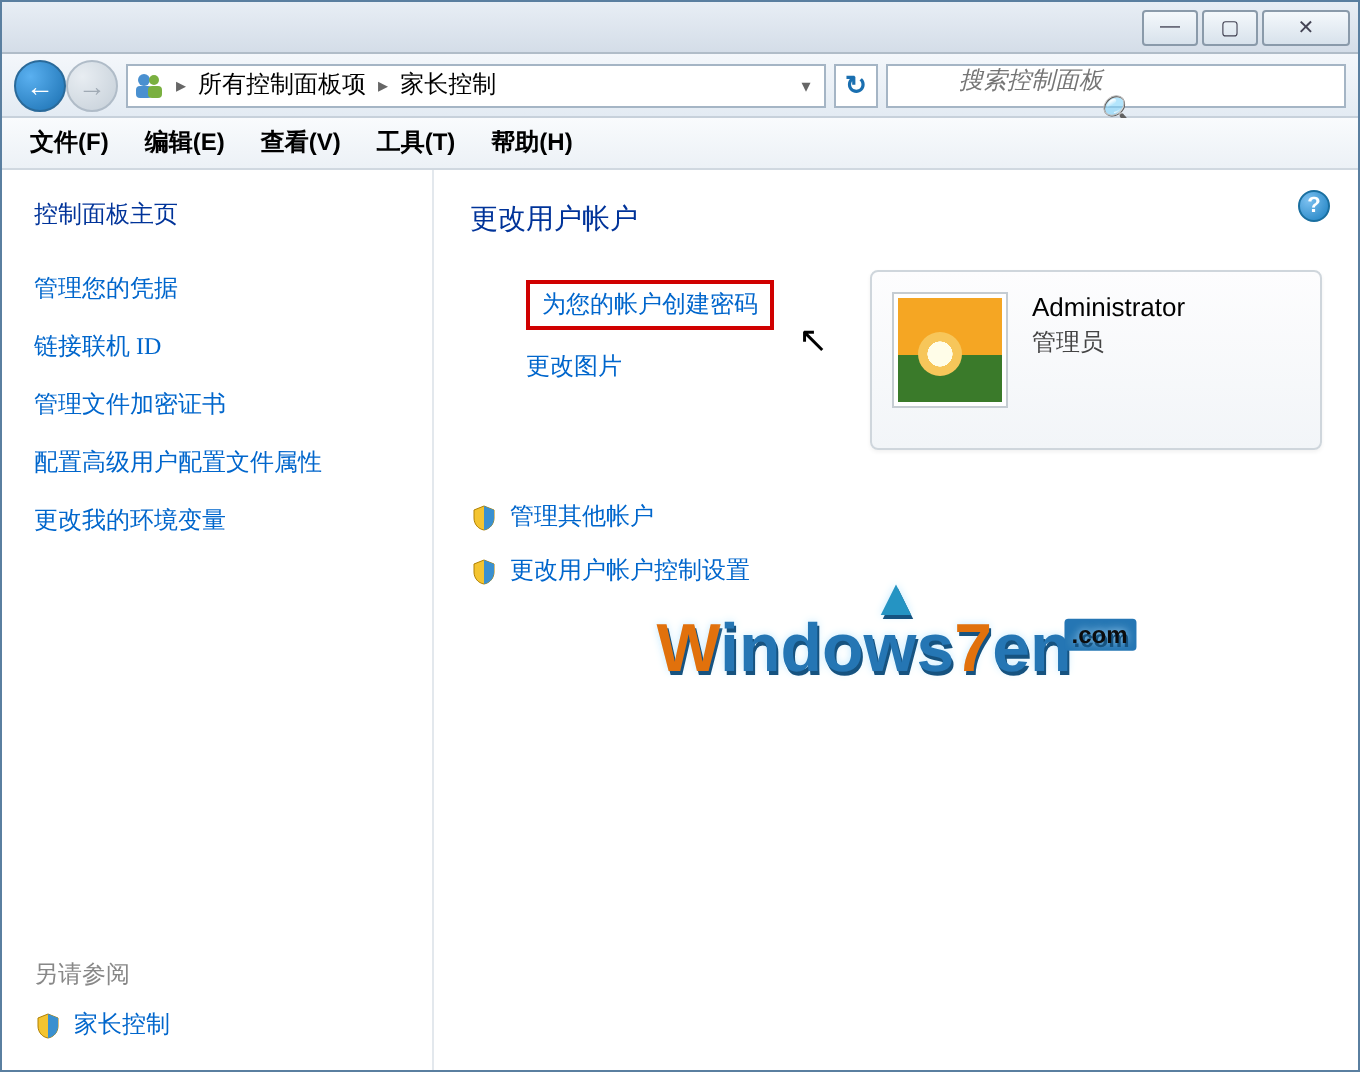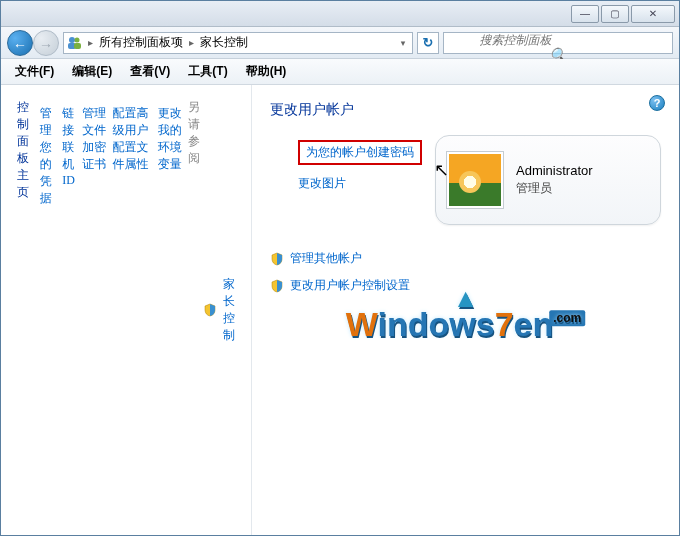--- a/index.html
+++ b/index.html
@@ -17,36 +17,36 @@
 .addrseg { color: #000; font-size: 12px; }
 .addrarrow { color: #666; font-size: 10px; padding: 0 2px; }
 .addrdrop { width: 14px; height: 16px; color: #666; font-size: 9px; display: flex; align-items: center; justify-content: center; }
 .refreshbtn { width: 22px; height: 22px; border: 1px solid #a5b5c5; background: #fff; display: flex; align-items: center; justify-content: center; color: #1a6fb0; font-size: 13px; font-weight: bold; }
 .searchbar { width: 230px; height: 22px; border: 1px solid #a5b5c5; background: #fff; display: flex; align-items: center; padding: 0 4px; color: #888; font-style: italic; flex-direction: column; }
 .searchbar input { border: none; outline: none; flex: 1; font-size: 12px; font-style: italic; color: #888; background: transparent; font-family: inherit; }
 .searchicon { color: #1a6fb0; font-size: 14px; }
 .menubar { height: 26px; background: linear-gradient(#f9fbfd, #ecf1f6); border-bottom: 1px solid #d0d8e0; display: flex; align-items: center; padding: 0 6px; gap: 2px; }
 .menuitem { padding: 4px 8px; font-size: 12px; color: #000; font-weight: bold; }
 .content { flex: 1; display: flex; }
-.sidebar { width: 251px; border-right: 1px solid #e3e8ed; padding: 14px 16px; display: flex; position: relative; }
+.sidebar { width: 216px; border-right: 1px solid #e3e8ed; padding: 14px 16px; display: flex; flex-direction: column; position: relative; }
 .sidehead { color: #003399; font-size: 12px; margin-bottom: 14px; }
 .sidelink { color: #0066cc; font-size: 12px; padding: 6px 0; cursor: pointer; font-family: Liberation Serif, serif; }
 .sidespacer { flex: 1; }
 .seealso { color: #888; font-size: 12px; margin-bottom: 8px; }
 .seealsorow { display: flex; align-items: center; gap: 6px; }
 .shield { width: 14px; height: 14px; display: inline-block; }
 .main { flex: 1; padding: 16px 18px; position: relative; }
 .helpicon { position: absolute; top: 10px; right: 14px; width: 16px; height: 16px; border-radius: 50%; background: radial-gradient(circle at 30% 30%, #7cc0f0, #1a7fc0); color: #fff; font-size: 11px; font-weight: bold; display: flex; align-items: center; justify-content: center; border: 1px solid #1a6fa0; }
 .mainhead { color: #003399; font-size: 14px; margin-bottom: 16px; }
 .actionsrow { display: flex; align-items: flex-start; }
 .actions { flex: 1; padding-left: 28px; }
 .actionlink { color: #0066cc; font-size: 12px; padding: 5px 0; cursor: pointer; display: flex; align-items: center; gap: 6px; }
 .highlight { border: 2px solid #d00000; padding: 2px 6px; display: inline-block; }
 .cursor { position: absolute; font-size: 18px; color: #000; pointer-events: none; }
-.usercard { width: 226px; height: 90px; border: 1px solid #cfd6dc; border-radius: 14px; background: linear-gradient(#fdfdfe, #f2f5f8); display: flex; align-items: center; padding: 10px; gap: 12px; box-shadow: 0 1px 2px rgba(0,0,0,0.06); }
+.usercard { width: 226px; height: 90px; border: 1px solid #cfd6dc; border-radius: 4px; background: linear-gradient(#fdfdfe, #f2f5f8); display: flex; padding: 10px; gap: 12px; box-shadow: 0 1px 2px rgba(0,0,0,0.06); }
 .avatar { width: 58px; height: 58px; border: 1px solid #c5ccd2; background: #fff; padding: 2px; }
 .avatarimg { width: 100%; height: 100%; background: linear-gradient(#f5a623 0%, #f5a623 55%, #3a7a2a 55%, #3a7a2a 100%); position: relative; }
 .avatarimg::before { content: ""; position: absolute; top: 32%; left: 20%; width: 22px; height: 22px; background: radial-gradient(circle, #fffde8 0 40%, #f7c65a 41% 100%); border-radius: 50%; }
 .userinfo { display: flex; flex-direction: column; gap: 2px; }
 .username { font-size: 13px; color: #000; }
 .userrole { font-size: 12px; color: #444; }
 .watermark { position: absolute; left: 50%; top: 50%; transform: translate(-50%, -12%); pointer-events: none; opacity: 0.95; font-family: "Arial Black", Arial, sans-serif; font-weight: 900; font-size: 34px; color: #1a6fb0; text-shadow: 1px 2px 0 #0a4a7a, 0 0 4px #bfe8ff; white-space: nowrap; }
 .watermark .accent { color: #e06a00; }
 .watermark .roof { position: absolute; top: -22px; left: 50%; transform: translateX(-50%); font-size: 26px; color: #1a8fc0; }
 .watermark .dotcom { font-size: 12px; color: #000000; background: #1a6fb0; padding: 1px 4px; border-radius: 2px; position: relative; top: -14px; margin-left: -4px; margin-top: 12px; }

